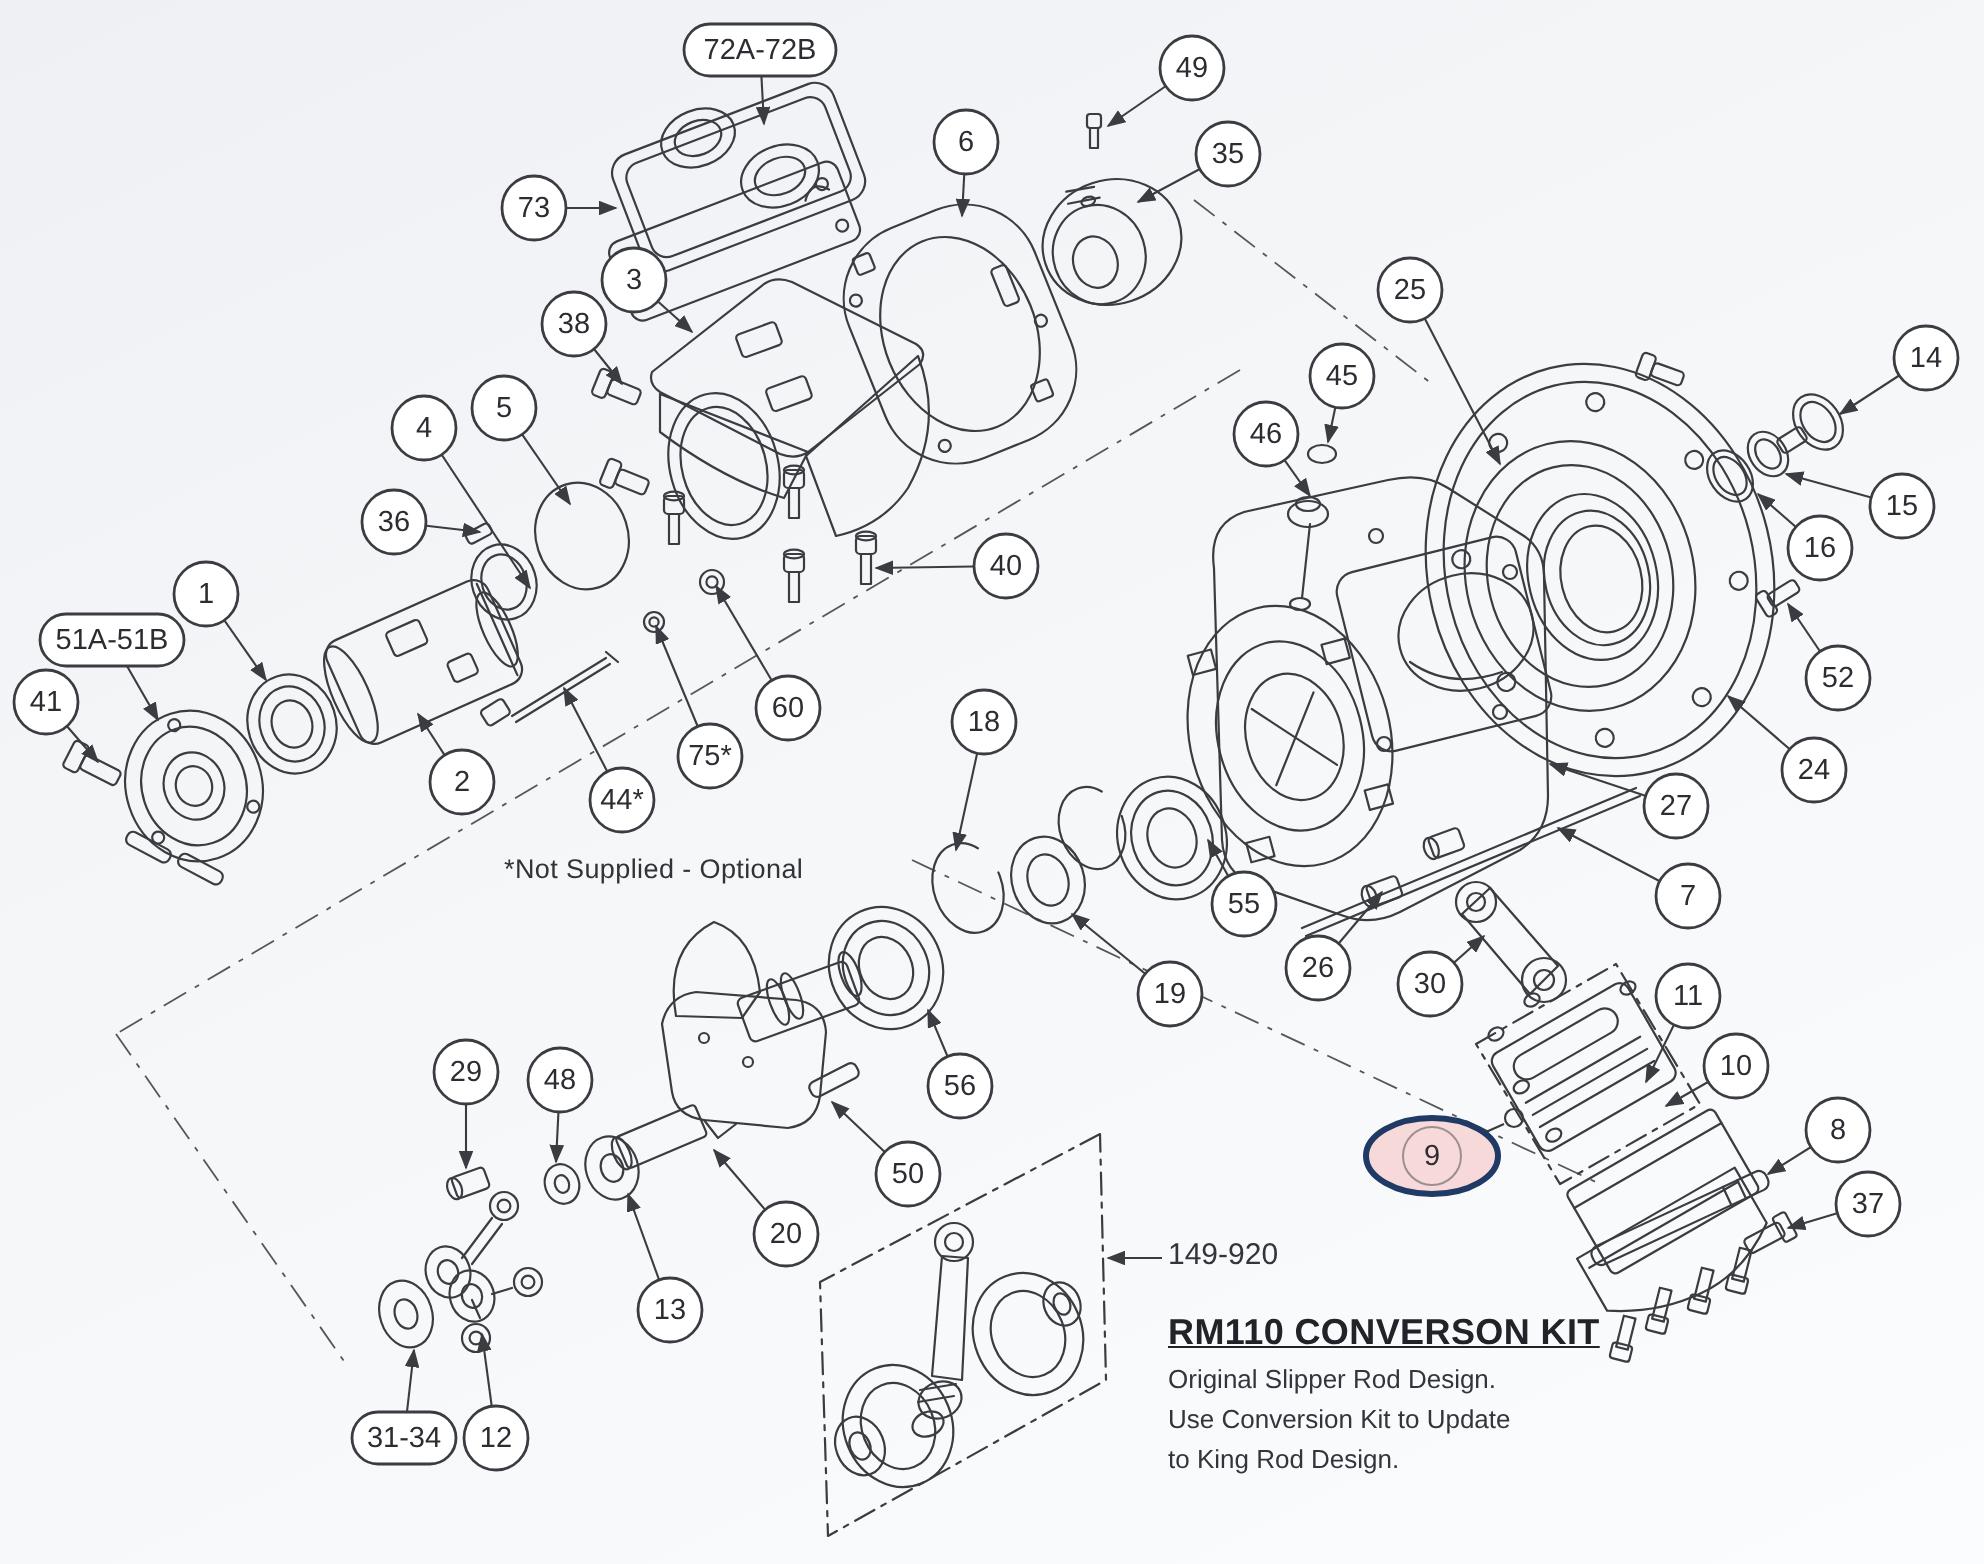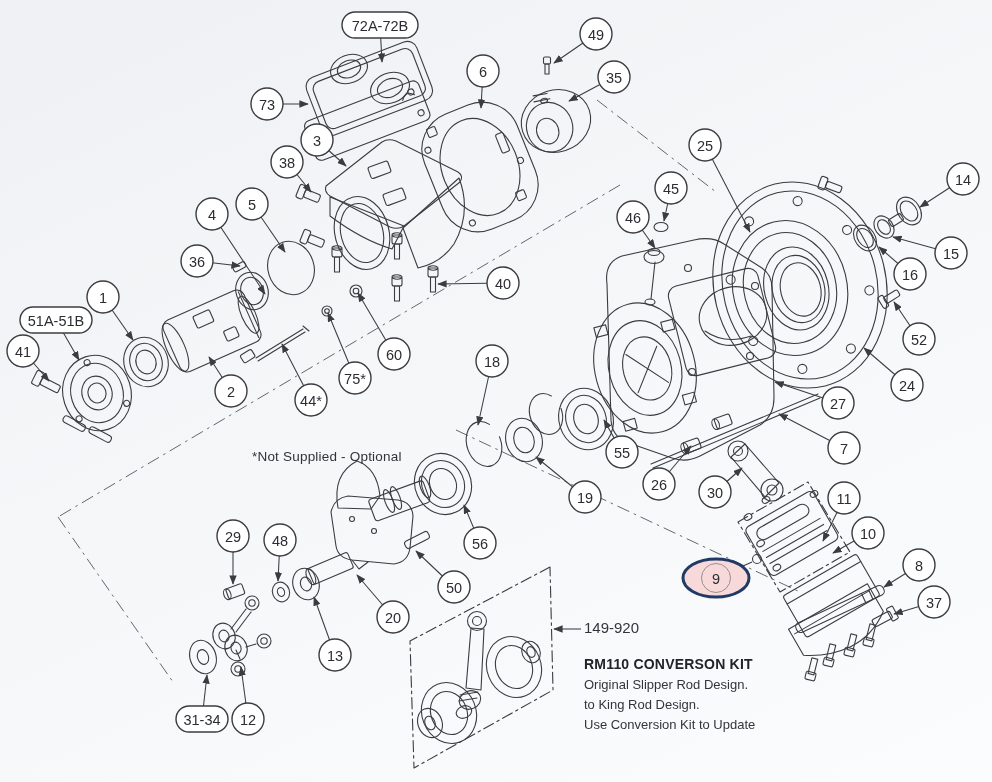--- a/index.html
+++ b/index.html
@@ -20,21 +20,21 @@
   .dashbox{stroke:#46474d;stroke-width:1;fill:none;stroke-dasharray:11 4 2.5 4;}
   .leader{stroke:#3b3c41;stroke-width:1.05;fill:none;}
   .balloon-shape{fill:#ffffff;stroke:#3b3c41;stroke-width:1.4;}
   .balloon-text{font:14.5px "Liberation Sans",sans-serif;fill:#2c2d32;text-anchor:middle;dominant-baseline:central;}
   
   .note{
     position:absolute;color:#323338;font-size:13.5px;letter-spacing:.2px;white-space:nowrap;
   }
   .kit-note{position:absolute;color:#34353c;white-space:nowrap;}
   .kit-ref{font-size:15px;margin-bottom:20px;}
-  .kit-title{font-size:14px;font-weight:bold;color:#222329;margin-bottom:3px;letter-spacing:.2px;}
+  .kit-title{font-size:18px;font-weight:bold;color:#222329;margin-bottom:3px;letter-spacing:.2px;text-decoration:underline;}
   .kit-line{font-size:13px;line-height:20px;}
 </style>
 </head>
 <body>
 
 <div class="stage">
 
 <svg width="992" height="782" viewBox="0 0 992 782">
   <defs>
     <marker id="arr" markerWidth="9" markerHeight="7" refX="8.2" refY="3.5" orient="auto">
@@ -653,23 +653,23 @@
           <text x="248" y="719.5" class="balloon-text">12</text>
         </g>
         <g>
           <line x1="202" y1="719" x2="207" y2="675" class="leader" marker-end="url(#arr)"></line>
           <rect x="176" y="706" width="52" height="26" rx="13" class="balloon-shape"></rect>
           <text x="202" y="719.5" class="balloon-text">31-34</text>
         </g>
       </g>
 </svg>
 
-<div class="note" style="left:252px;top:449px;">*Not Supplied - Optional</div>
+<div class="note" style="left:252px;top:427px;">*Not Supplied - Optional</div>
 
 <div class="kit-note" style="left:584px;top:619px;">
   <div class="kit-ref">149-920</div>
   <div class="kit-title">RM110 CONVERSON KIT</div>
   <div class="kit-line">Original Slipper Rod Design.</div>
+  <div class="kit-line">Use Conversion Kit to Update</div>
   <div class="kit-line">to King Rod Design.</div>
-  <div class="kit-line">Use Conversion Kit to Update</div>
 </div>
 
 </div>
 
 </body></html>

